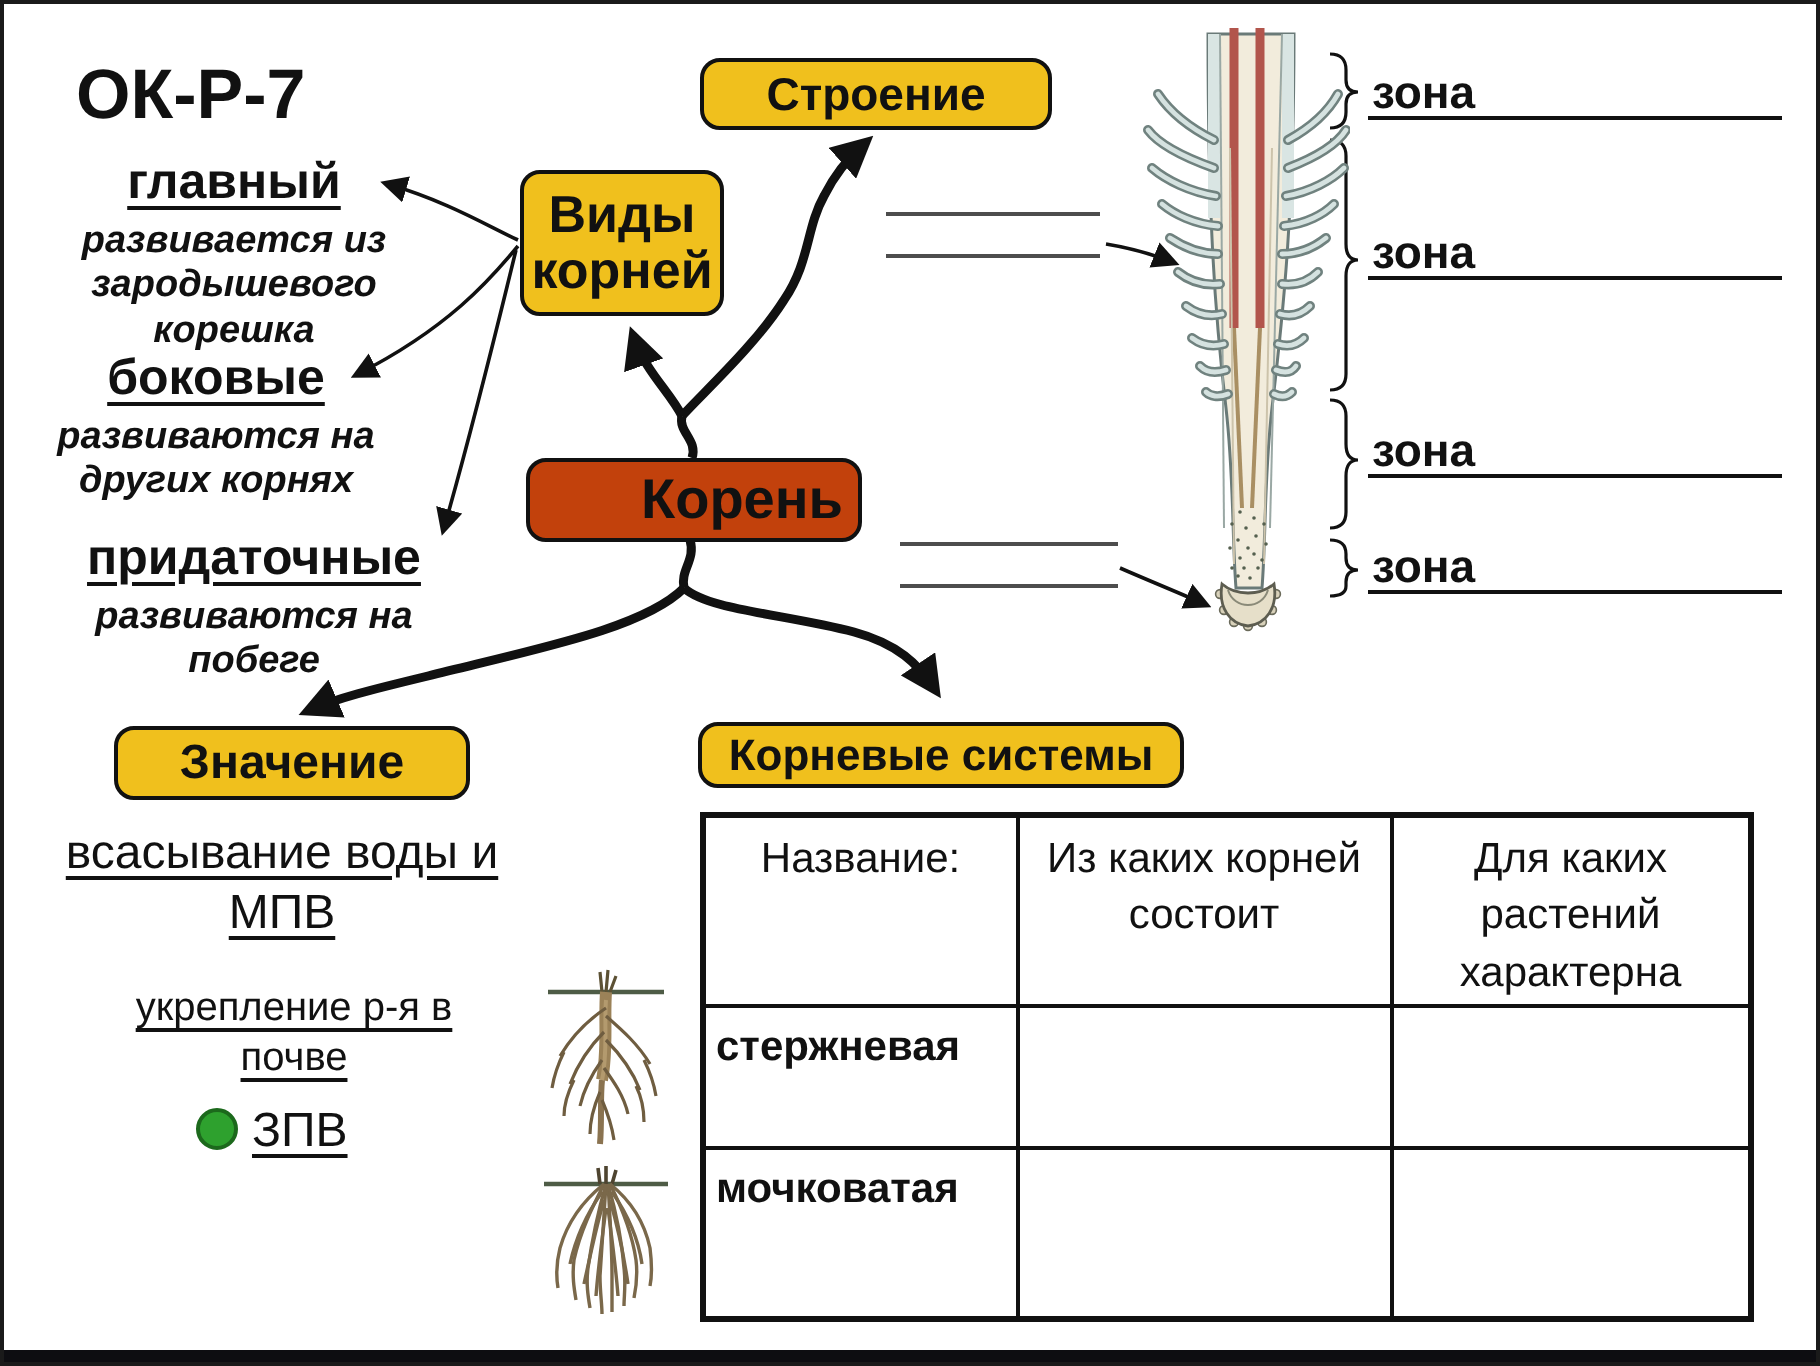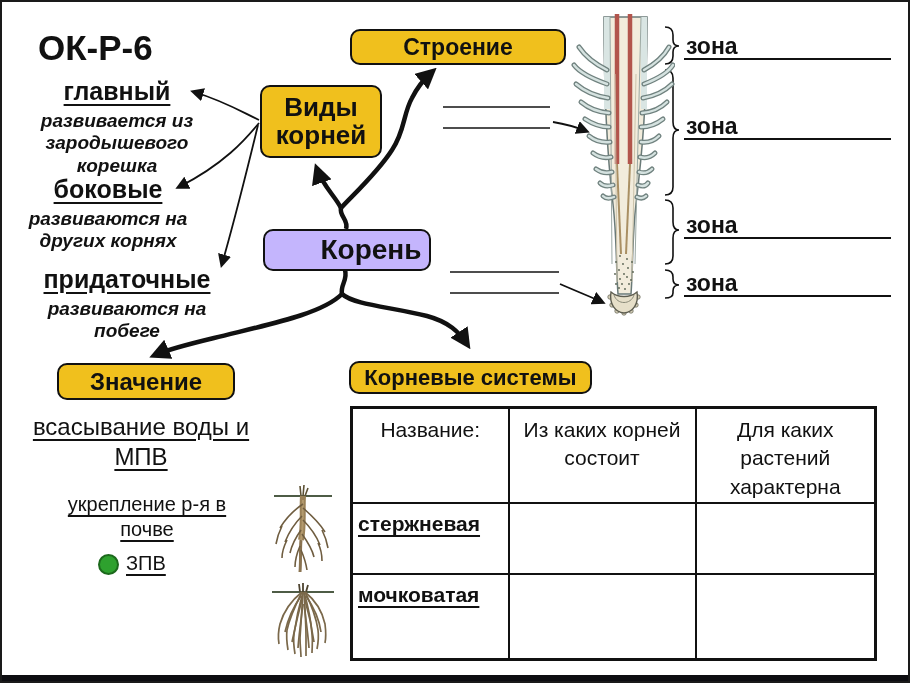--- a/index.html
+++ b/index.html
@@ -8,21 +8,21 @@
     border:2px solid #1a1a1a;box-sizing:border-box;overflow:hidden;
     font-family:"Liberation Sans", sans-serif;color:#111;
   }
   .abs{position:absolute;}
   
   .node{
     position:absolute;background:#F0C01D;border:2.5px solid #111;border-radius:10px;
     display:flex;align-items:center;justify-content:center;text-align:center;
     font-weight:bold;line-height:1.05;box-sizing:border-box;
   }
-  .node.green{background:#c4b5fd;padding-left:48px;}
+  .node.green{background:#c2410c;padding-left:48px;}
   
   .note{position:absolute;text-align:center;}
   .note .term{
     font-weight:bold;font-size:25px;text-decoration:underline;
     text-decoration-thickness:2px;text-underline-offset:4px;
   }
   .note .desc{font-weight:bold;font-style:italic;font-size:19px;line-height:1.18;margin-top:4px;}
   .u-head{
     position:absolute;font-weight:normal;text-align:center;line-height:1.25;
     text-decoration:underline;text-decoration-thickness:2px;text-underline-offset:4px;
@@ -43,35 +43,35 @@
     table-layout:fixed;
   }
   table.rs th, table.rs td{border:2.5px solid #111;box-sizing:border-box;}
   table.rs th{
     font-weight:normal;font-size:21px;vertical-align:top;padding-top:7px;height:93px;
     line-height:1.35;
   }
   table.rs td{vertical-align:top;}
   td.rowlabel{
     font-weight:bold;font-size:21px;text-align:left;padding:8px 0 0 5px;
-    text-decoration:underline;text-decoration-thickness:2px;text-underline-offset:4px;
+    text-decoration-thickness:2px;text-underline-offset:4px;
   }
   .bullet{
     position:absolute;width:21px;height:21px;border-radius:50%;
     background:#2EA12E;border:2px solid #1c691c;box-sizing:border-box;
   }
   #bottombar{position:absolute;left:0;bottom:0;width:100%;height:6px;background:#0d0d11;}
   svg{display:block;}
 </style>
 </head>
 <body>
 
 <div id="page">
 
-  <div class="abs" style="left:36px;top:26px;font-size:35px;font-weight:bold;">ОК-Р-6</div>
+  <div class="abs" style="left:36px;top:26px;font-size:35px;font-weight:bold;">ОК-Р-7</div>
 
   <svg class="abs" style="left:0;top:0;" width="910" height="683" viewBox="0 0 910 683">
     <defs>
       <marker id="ahBig" viewBox="0 0 10 10" refX="7" refY="5" markerWidth="4.6" markerHeight="4.6" orient="auto-start-reverse">
         <path d="M0,0 L10,5 L0,10 z" fill="#111"></path>
       </marker>
       <marker id="ahSm" viewBox="0 0 10 10" refX="7" refY="5" markerWidth="7.5" markerHeight="7.5" orient="auto-start-reverse">
         <path d="M0,0 L10,5 L0,10 z" fill="#111"></path>
       </marker>
     </defs>
@@ -91,43 +91,43 @@
     <path d="M 558 282 C 574 289 589 295 600 300" fill="none" stroke="#111" stroke-width="1.8" marker-end="url(#ahSm)"></path>
 
     <g stroke="#111" stroke-width="1.6" fill="none">
       <path d="M 663 25 Q 671 25 671 33 L 671 38 Q 671 44 677 44 Q 671 44 671 50 L 671 54 Q 671 62 663 62"></path>
       <path d="M 663 68 Q 671 68 671 76 L 671 120 Q 671 128 677 128 Q 671 128 671 136 L 671 185 Q 671 193 663 193"></path>
       <path d="M 663 198 Q 671 198 671 206 L 671 220 Q 671 228 677 228 Q 671 228 671 236 L 671 254 Q 671 262 663 262"></path>
       <path d="M 663 268 Q 671 268 671 275 L 671 277 Q 671 283 677 283 Q 671 283 671 289 L 671 291 Q 671 296 663 296"></path>
     </g>
   </svg>
 
-  <div class="node" style="left:348px;top:27px;width:216px;height:36px;font-size:23px;text-align:center;">Строение</div>
-  <div class="node" style="left:258px;top:83px;width:122px;height:73px;font-size:26px;padding:2px 6px;">Виды корней</div>
+  <div class="node" style="left:348px;top:27px;width:176px;height:36px;font-size:23px;text-align:center;">Строение</div>
+  <div class="node" style="left:258px;top:83px;width:102px;height:73px;font-size:26px;padding:2px 6px;">Виды корней</div>
   <div class="node green" style="left:261px;top:227px;width:168px;height:42px;font-size:28px;">Корень</div>
   <div class="node" style="left:347px;top:359px;width:243px;height:33px;font-size:22px;">Корневые системы</div>
   <div class="node" style="left:55px;top:361px;width:178px;height:37px;font-size:24px;">Значение</div>
 
   <div class="note" style="left:25px;top:75px;width:180px;">
     <div class="term">главный</div>
     <div class="desc">развивается из зародышевого корешка</div>
   </div>
   <div class="note" style="left:15px;top:173px;width:182px;">
     <div class="term">боковые</div>
     <div class="desc">развиваются на других корнях</div>
   </div>
   <div class="note" style="left:35px;top:263px;width:180px;">
     <div class="term">придаточные</div>
     <div class="desc">развиваются на побеге</div>
   </div>
 
   <div class="u-head" style="left:15px;top:410px;width:248px;font-size:24px;">всасывание воды и МПВ</div>
   <div class="u-head" style="left:40px;top:490px;width:210px;font-size:20px;">укрепление р-я в почве</div>
   <div class="bullet" style="left:96px;top:552px;"></div>
-  <div class="u-head" style="left:124px;top:549px;width:70px;font-size:20px;text-align:left;">ЗПВ</div>
+  <div class="u-head" style="left:124px;top:549px;width:70px;font-size:24px;text-align:left;">ЗПВ</div>
 
   <div class="blank" style="left:441px;top:104px;width:107px;"></div>
   <div class="blank" style="left:441px;top:125px;width:107px;"></div>
   <div class="blank" style="left:448px;top:269px;width:109px;"></div>
   <div class="blank" style="left:448px;top:290px;width:109px;"></div>
 
   <div class="zone" style="top:31px;"><span>зона</span></div>
   <div class="zone" style="top:111px;"><span>зона</span></div>
   <div class="zone" style="top:210px;"><span>зона</span></div>
   <div class="zone" style="top:268px;"><span>зона</span></div>

